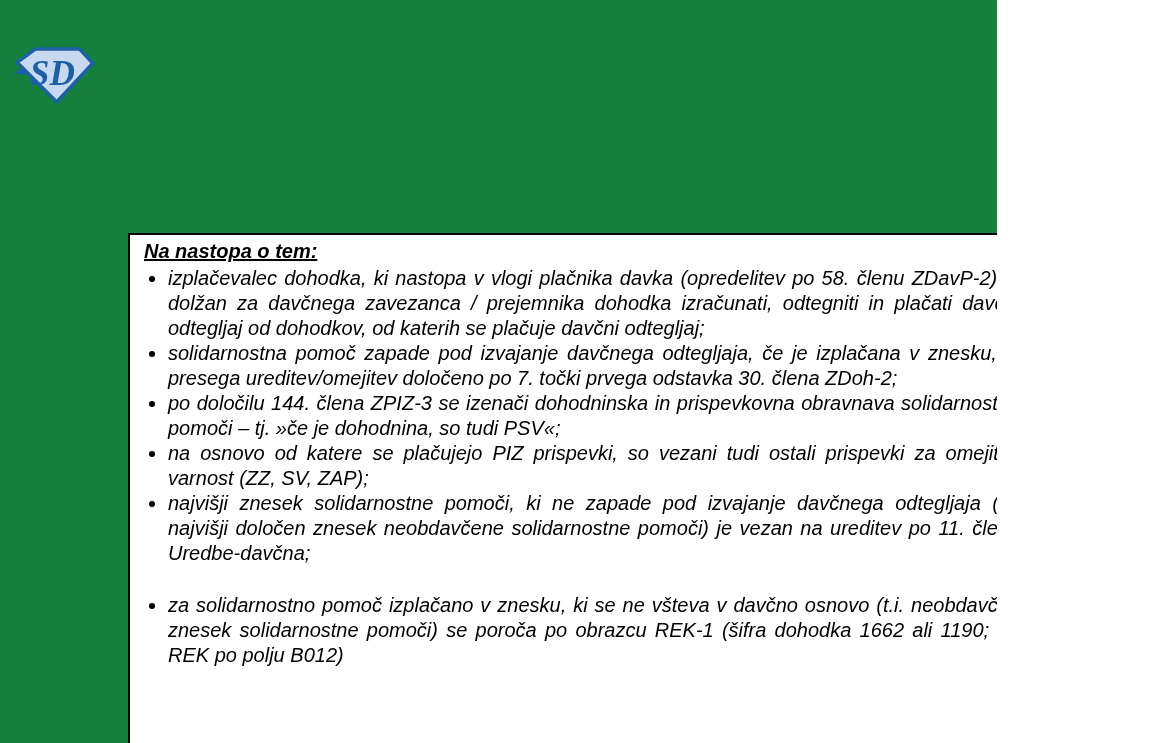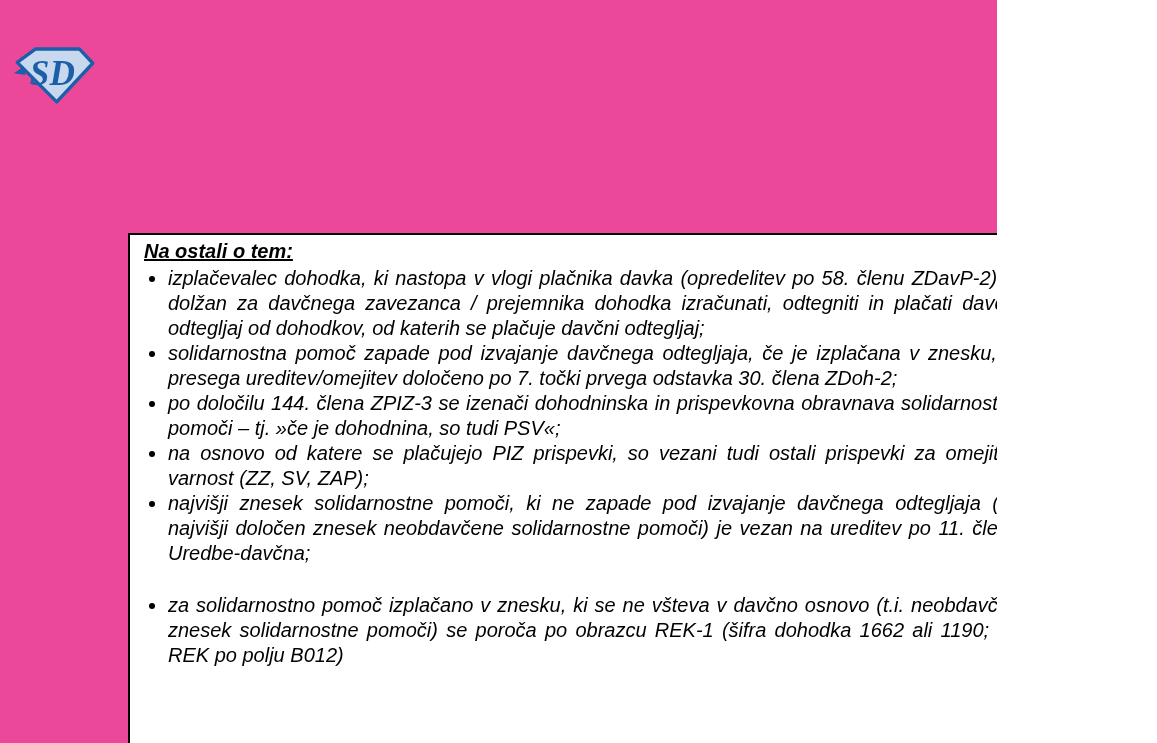--- a/index.html
+++ b/index.html
@@ -4,21 +4,21 @@
 <style>
   html, body {
     margin: 0;
     padding: 0;
     background: #ffffff;
   }
   .page {
     position: relative;
     width: 997px;
     height: 743px;
-    background: #ec4899;
+    background: #15803d;
     overflow: hidden;
     font-family: "Liberation Sans", sans-serif;
     color: #000000;
   }
   .logo {
     position: absolute;
     left: 13px;
     top: 44px;
     width: 84px;
     height: 62px;
@@ -74,21 +74,21 @@
 <div class="page">
 
   <svg class="logo" viewBox="0 0 100 72" xmlns="http://www.w3.org/2000/svg">
     <polygon points="5,21 27,5 79,5 95,22 52,68" stroke-width="4" stroke-linejoin="round" fill="#c8d9ef" stroke="#1b5fa8"></polygon>
     <polygon points="1,34 13,26 15,36" fill="#1b5fa8"></polygon>
     <text x="20" y="48" font-size="42" font-weight="bold" font-style="italic" font-family="Liberation Serif, serif" fill="#1b5fa8">SD</text>
   </svg>
 
 
   <div class="summary-box">
-    <div class="box-heading">Na ostali o tem:</div>
+    <div class="box-heading">Na nastopa o tem:</div>
     <ul class="bullet-list">
       <li>izplačevalec dohodka, ki nastopa v vlogi plačnika davka (opredelitev po 58. členu ZDavP-2) je dolžan za davčnega zavezanca / prejemnika dohodka izračunati, odtegniti in plačati davčni odtegljaj od dohodkov, od katerih se plačuje davčni odtegljaj;</li>
       <li>solidarnostna pomoč zapade pod izvajanje davčnega odtegljaja, če je izplačana v znesku, ki presega ureditev/omejitev določeno po 7. točki prvega odstavka 30. člena ZDoh-2;</li>
       <li>po določilu 144. člena ZPIZ-3 se izenači dohodninska in prispevkovna obravnava solidarnostne pomoči – tj. »če je dohodnina, so tudi PSV«;</li>
       <li>na osnovo od katere se plačujejo PIZ prispevki, so vezani tudi ostali prispevki za omejitev varnost (ZZ, SV, ZAP);</li>
       <li>najvišji znesek solidarnostne pomoči, ki ne zapade pod izvajanje davčnega odtegljaja (t.i. najvišji določen znesek neobdavčene solidarnostne pomoči) je vezan na ureditev po 11. členu Uredbe-davčna;</li>
       <li class="spaced">za solidarnostno pomoč izplačano v znesku, ki se ne všteva v davčno osnovo (t.i. neobdavčen znesek solidarnostne pomoči) se poroča po obrazcu REK-1 (šifra dohodka 1662 ali 1190; v i REK po polju B012)</li>
     </ul>
   </div>
 

